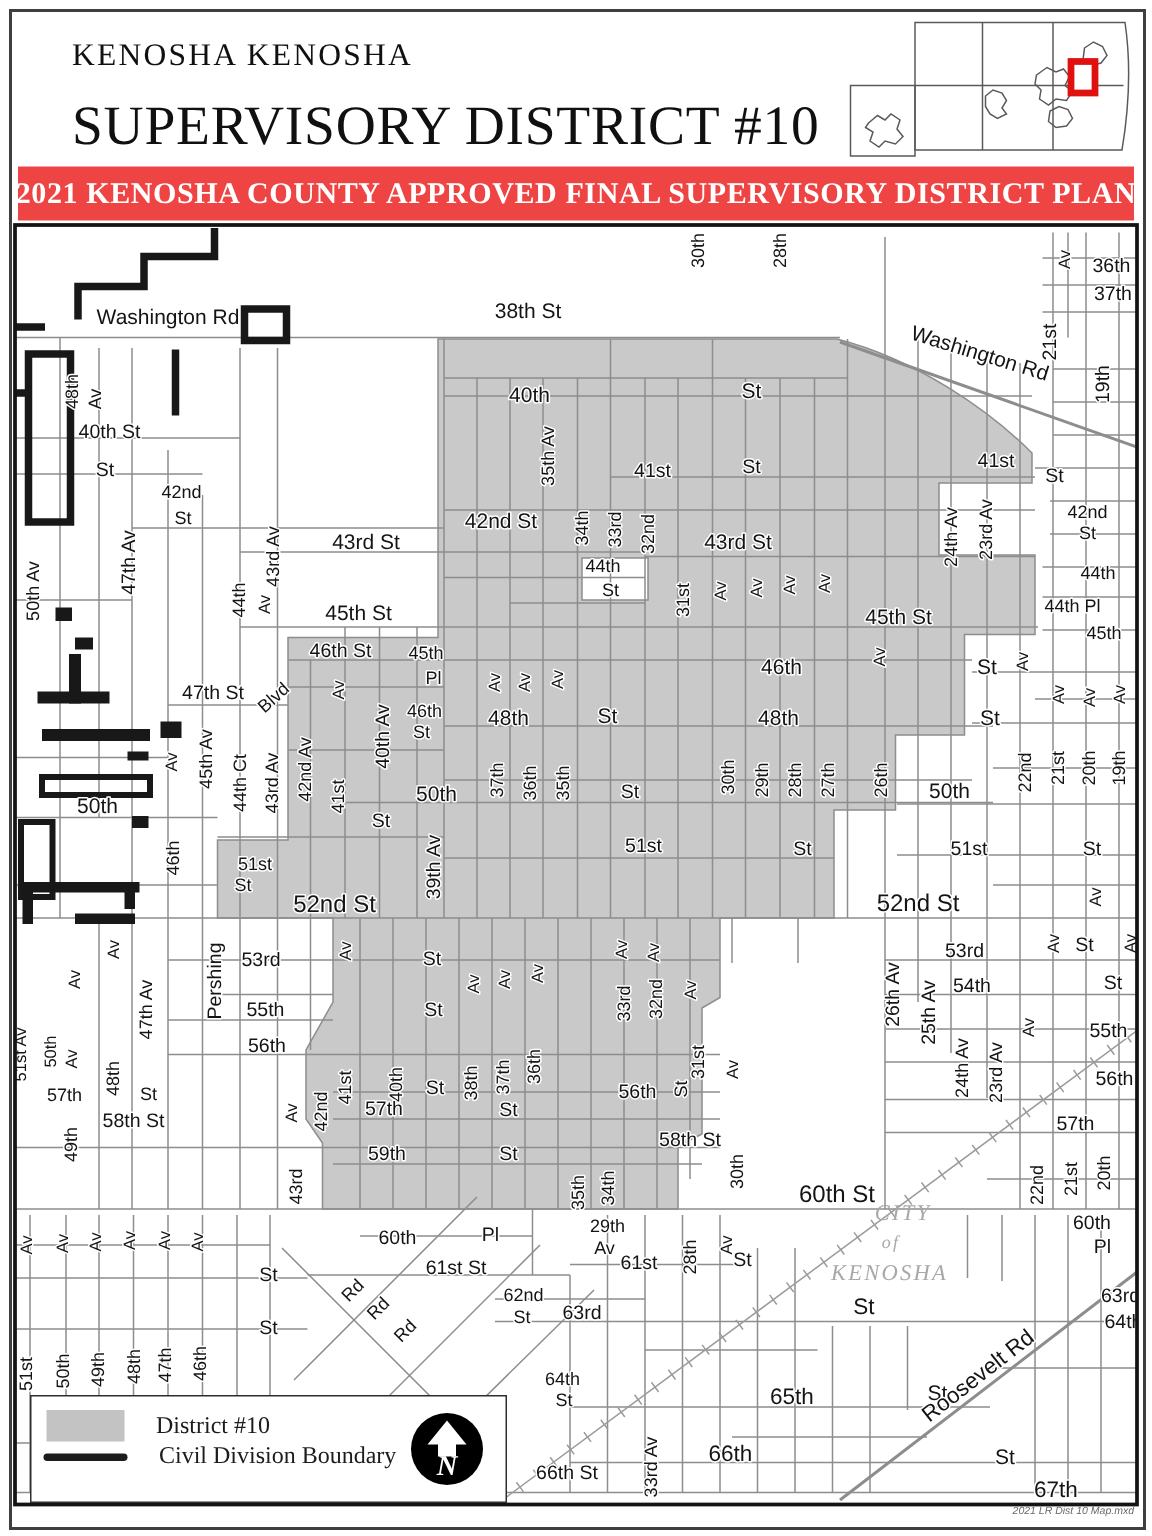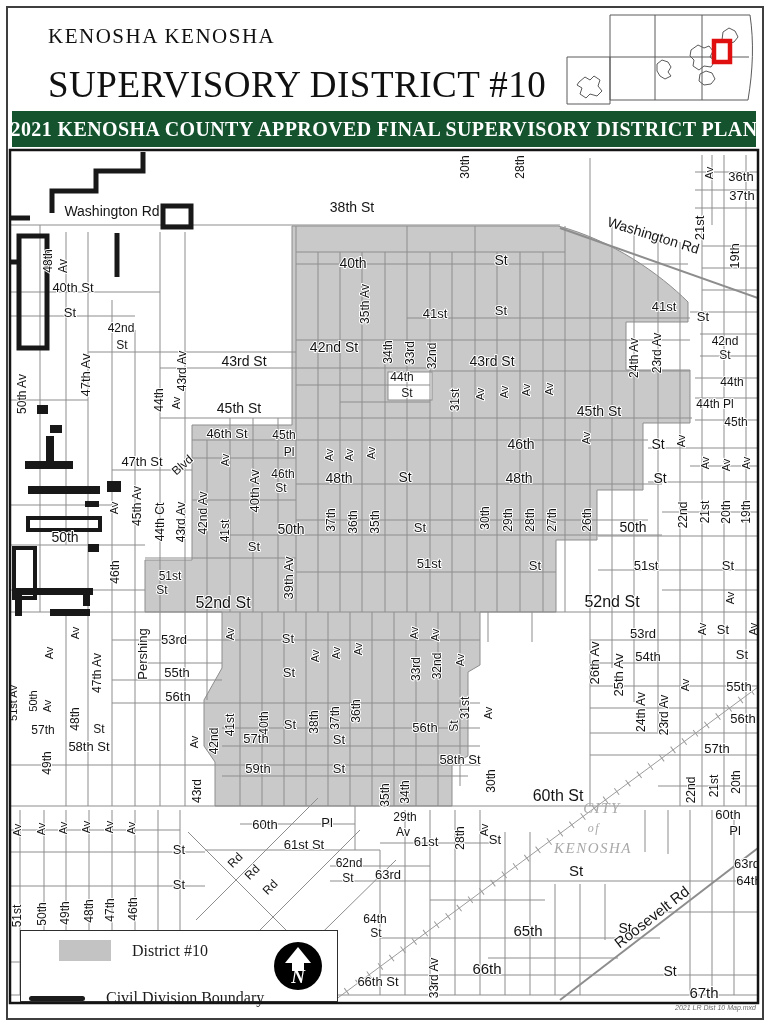--- a/index.html
+++ b/index.html
@@ -3,33 +3,33 @@
 <meta charset="utf-8">
 <style>
   html,body{margin:0;padding:0;background:#fff;}
   .page{position:relative;width:768px;height:1024px;background:#fff;overflow:hidden;
         font-family:"Liberation Sans",sans-serif;}
   .page-border{position:absolute;left:6px;top:6px;width:754px;height:1010px;
         border:2px solid #3f3f3f;pointer-events:none;}
   .title-block{position:absolute;left:48px;top:24px;color:#101010;}
   .title-line1{font-family:"Liberation Serif",serif;font-size:21px;letter-spacing:1.5px;}
   .title-line2{font-family:"Liberation Serif",serif;font-size:37px;letter-spacing:0.5px;margin-top:14px;}
-  .banner{position:absolute;left:12px;top:111px;width:744px;height:36px;background:#14532d;
+  .banner{position:absolute;left:12px;top:111px;width:744px;height:36px;background:#ef4444;
         display:flex;align-items:center;justify-content:center;}
   .banner span{color:#fff;font-family:"Liberation Serif",serif;font-size:20px;
         font-weight:600;letter-spacing:0.4px;white-space:nowrap;}
   svg text.lbl{font-family:"Liberation Sans",sans-serif;fill:#141414;text-anchor:middle;
         paint-order:stroke;stroke:#fff;stroke-width:2px;stroke-linejoin:round;}
   svg text.wm{font-family:"Liberation Serif",serif;font-style:italic;fill:#a8a8a8;
         stroke:none;letter-spacing:1.5px;}
   .legend{position:absolute;left:20px;top:930px;width:316px;height:70px;background:#fff;
         border:1.5px solid #2e2e2e;z-index:5;}
   .legend-row{position:absolute;left:0;display:flex;align-items:center;}
-  .legend-row.r1{top:9px;padding-left:28px;}
-  .legend-row.r2{top:58px;}
+  .legend-row.r1{top:9px;}
+  .legend-row.r2{top:31px;}
   .swatch{width:52px;height:21px;margin-left:10px;}
   .line-swatch{width:56px;height:5px;border-radius:3px;margin-left:8px;}
   .legend-label{font-family:"Liberation Serif",serif;font-size:16px;color:#1c1c1c;margin-left:21px;}
   .north{position:absolute;left:274px;top:942px;width:48px;height:48px;border-radius:50%;
         background:#000;z-index:6;}
   .credit{position:absolute;right:12px;top:1004px;font-size:7px;font-style:italic;color:#6a6a6a;}
   .inset{position:absolute;left:565px;top:12px;}
 </style>
 </head>
 <body>

